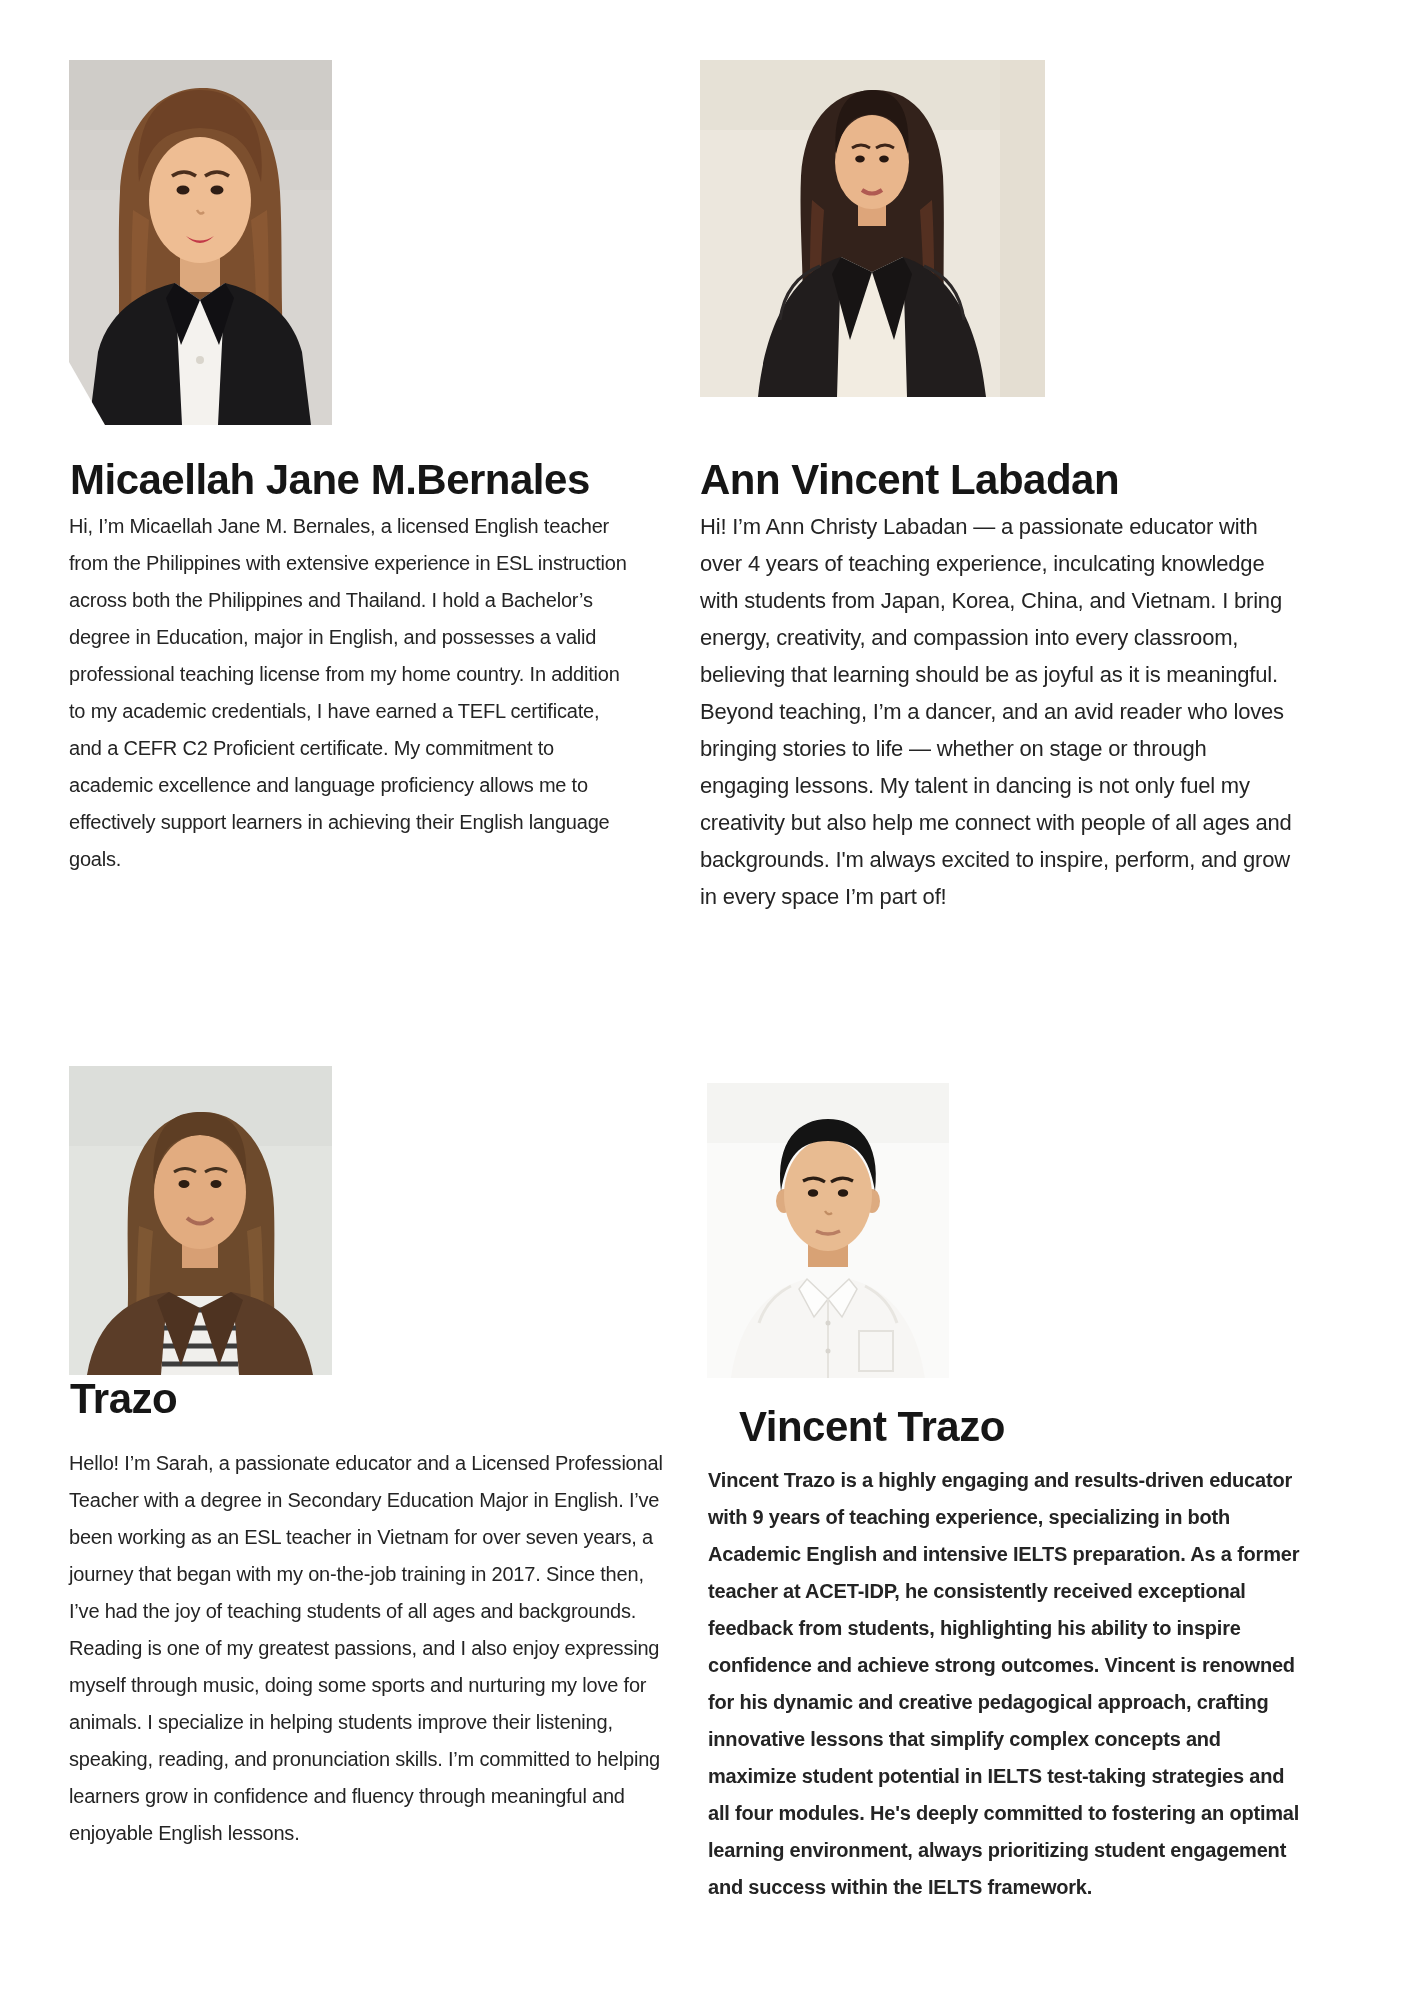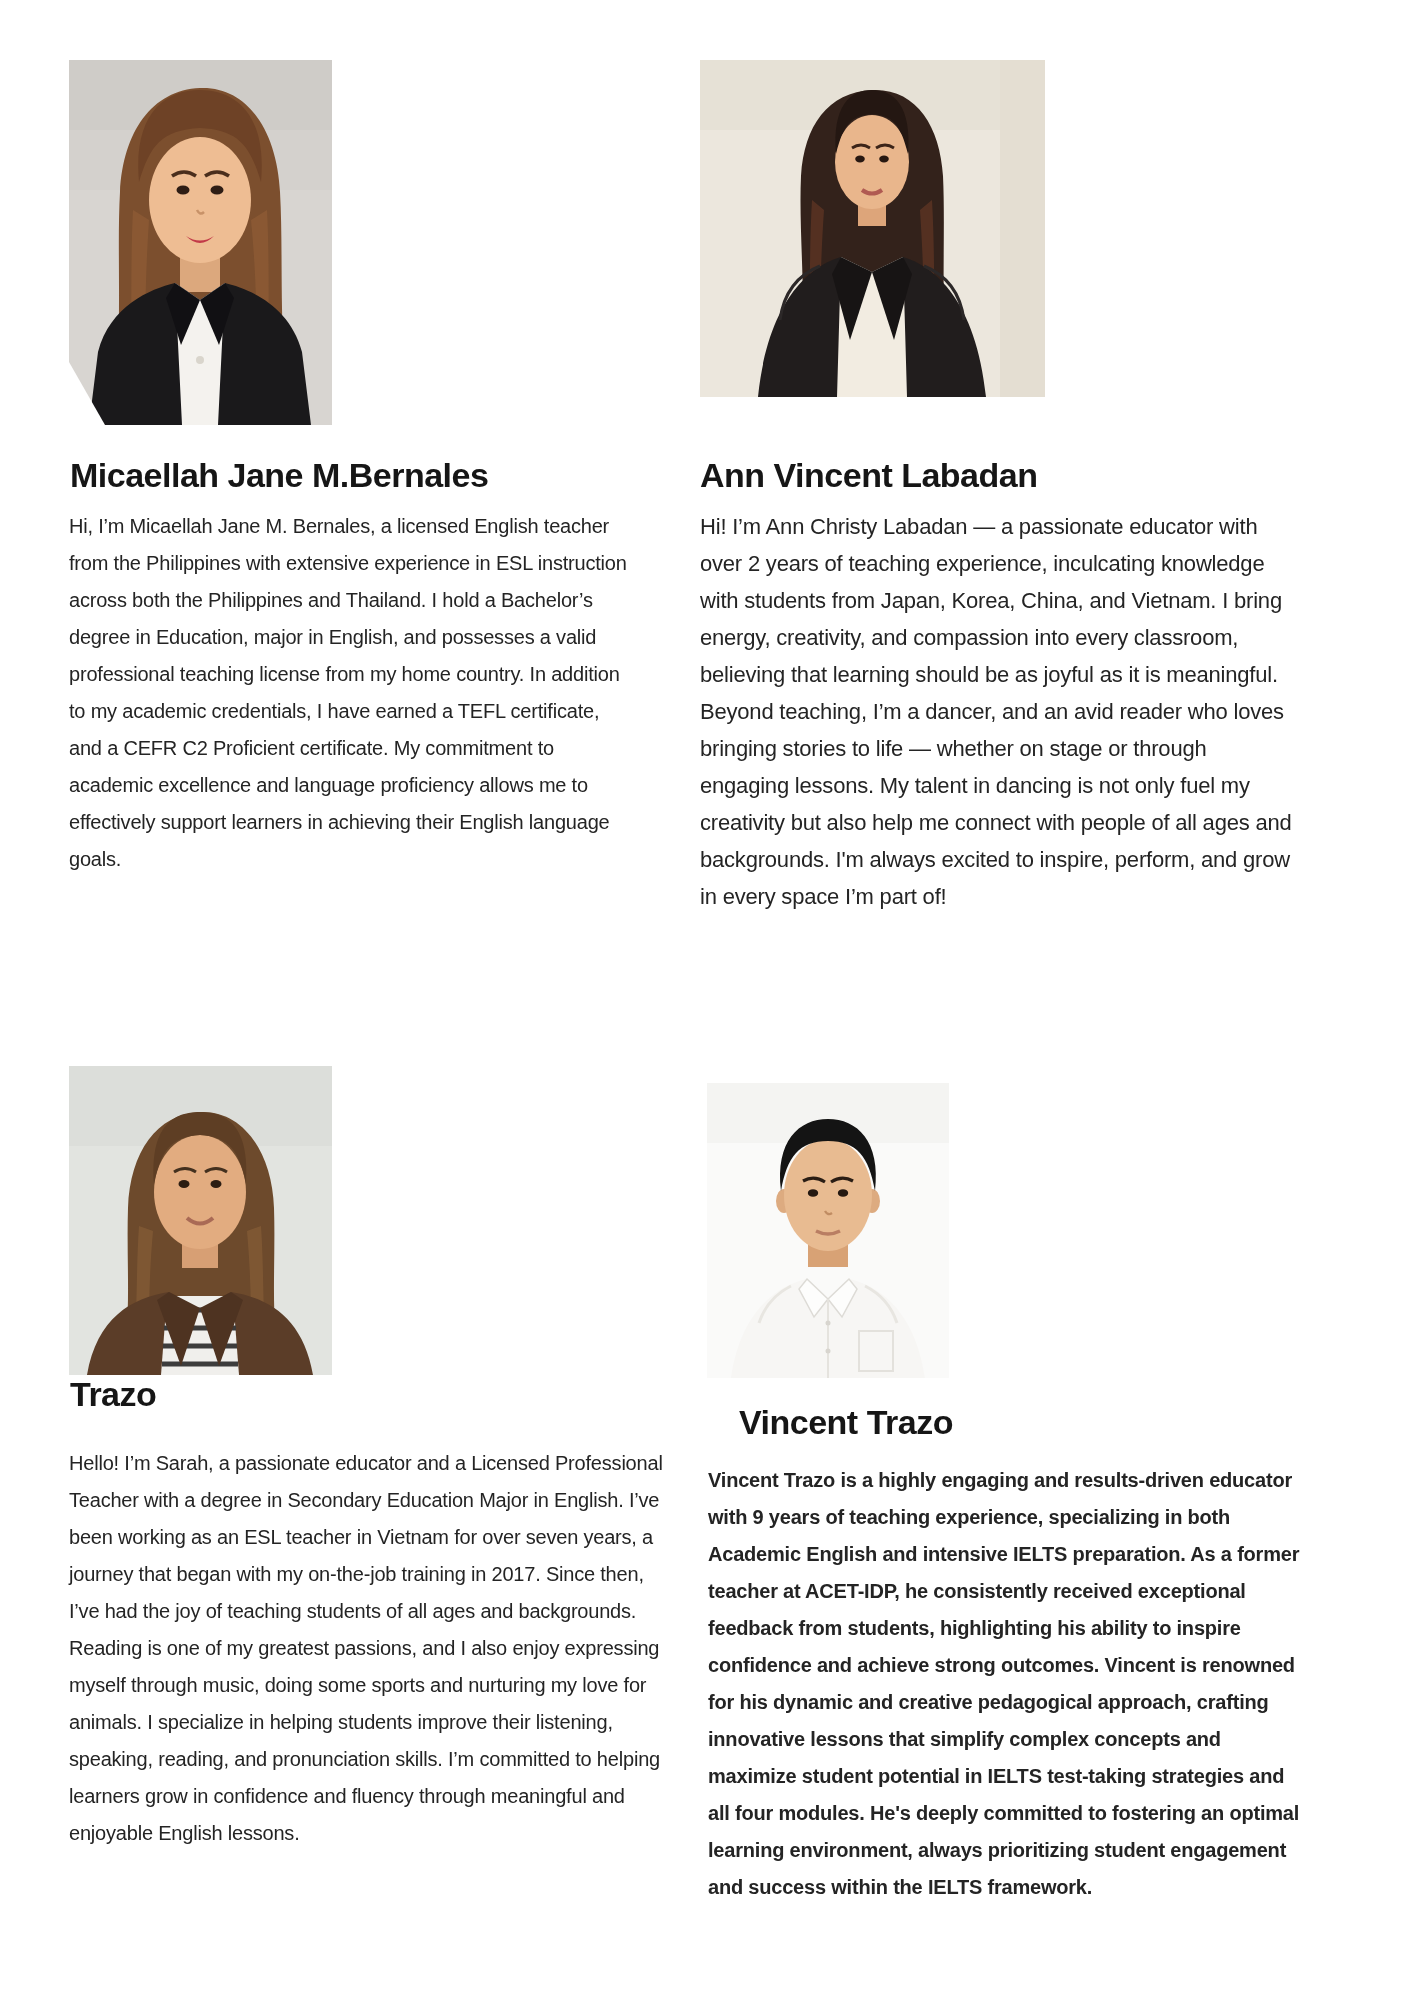--- a/index.html
+++ b/index.html
@@ -6,21 +6,21 @@
   body{
     width:1414px;height:2000px;position:relative;background:#ffffff;
     font-family:"Liberation Sans","DejaVu Sans",sans-serif;
     color:#1f1f1f;overflow:hidden;
   }
   .abs{position:absolute;}
   .photo{position:absolute;overflow:hidden;}
   .photo svg{display:block;}
   h2.name{
     margin:0;position:absolute;
-    font-size:34px;font-weight:bold;letter-spacing:-0.5px;
+    font-size:42px;font-weight:bold;letter-spacing:-0.5px;
     color:#161616;line-height:1.2;
   }
   p.bio{
     margin:0;position:absolute;
     font-size:20px;line-height:37px;letter-spacing:-0.2px;
     color:#242424;
   }
   p.bio2{
     margin:0;
     font-size:22px;line-height:37px;letter-spacing:-0.2px;
@@ -91,21 +91,21 @@
     <path d="M58,337 C68,240 110,206 141,197 L172,212 L203,197 C234,206 276,240 286,337 Z" fill="#211d1d"></path>
     <path d="M141,197 L172,212 L203,197 L207,337 L137,337 Z" fill="#f2ece1"></path>
     <path d="M141,197 L172,212 L150,280 L132,214 Z" fill="#171414"></path>
     <path d="M203,197 L172,212 L194,280 L212,214 Z" fill="#171414"></path>
     <path d="M80,260 C84,230 100,214 120,206" stroke="#2c2828" stroke-width="3" fill="none"></path>
     <path d="M264,260 C260,230 244,214 224,206" stroke="#2c2828" stroke-width="3" fill="none"></path>
   </svg>
 </div>
 <h2 class="name" id="name-ann">Ann Vincent Labadan</h2>
 <div class="bio abs" id="bio-ann" style="position:absolute;">
-  <p class="bio2">Hi! I’m Ann Christy Labadan — a passionate educator with over 2 years of teaching experience, inculcating knowledge with students from Japan, Korea, China, and Vietnam. I bring energy, creativity, and compassion into every classroom, believing that learning should be as joyful as it is meaningful.</p>
+  <p class="bio2">Hi! I’m Ann Christy Labadan — a passionate educator with over 4 years of teaching experience, inculcating knowledge with students from Japan, Korea, China, and Vietnam. I bring energy, creativity, and compassion into every classroom, believing that learning should be as joyful as it is meaningful.</p>
   <p class="bio2 para-gap">Beyond teaching, I’m a dancer, and an avid reader who loves bringing stories to life — whether on stage or through engaging lessons. My talent in dancing is not only fuel my creativity but also help me connect with people of all ages and backgrounds. I'm always excited to inspire, perform, and grow in every space I’m part of!</p>
 </div>
 
 <div class="photo" id="photo-sarah">
   <svg width="263" height="309" viewBox="0 0 263 309" xmlns="http://www.w3.org/2000/svg">
     <rect width="263" height="309" fill="#e2e4e0"></rect>
     <rect width="263" height="80" fill="#dcdeda"></rect>
     <path d="M131,46 C88,48 61,86 59,142 C57,202 64,262 50,309 L214,309 C200,262 207,202 205,142 C203,86 174,44 131,46 Z" fill="#6d4a2c"></path>
     <path d="M70,160 C66,220 70,270 60,309 L84,309 C78,265 80,210 84,165 Z" fill="#8a6138" opacity="0.6"></path>
     <path d="M192,160 C196,220 192,270 202,309 L178,309 C184,265 182,210 178,165 Z" fill="#8a6138" opacity="0.6"></path>

